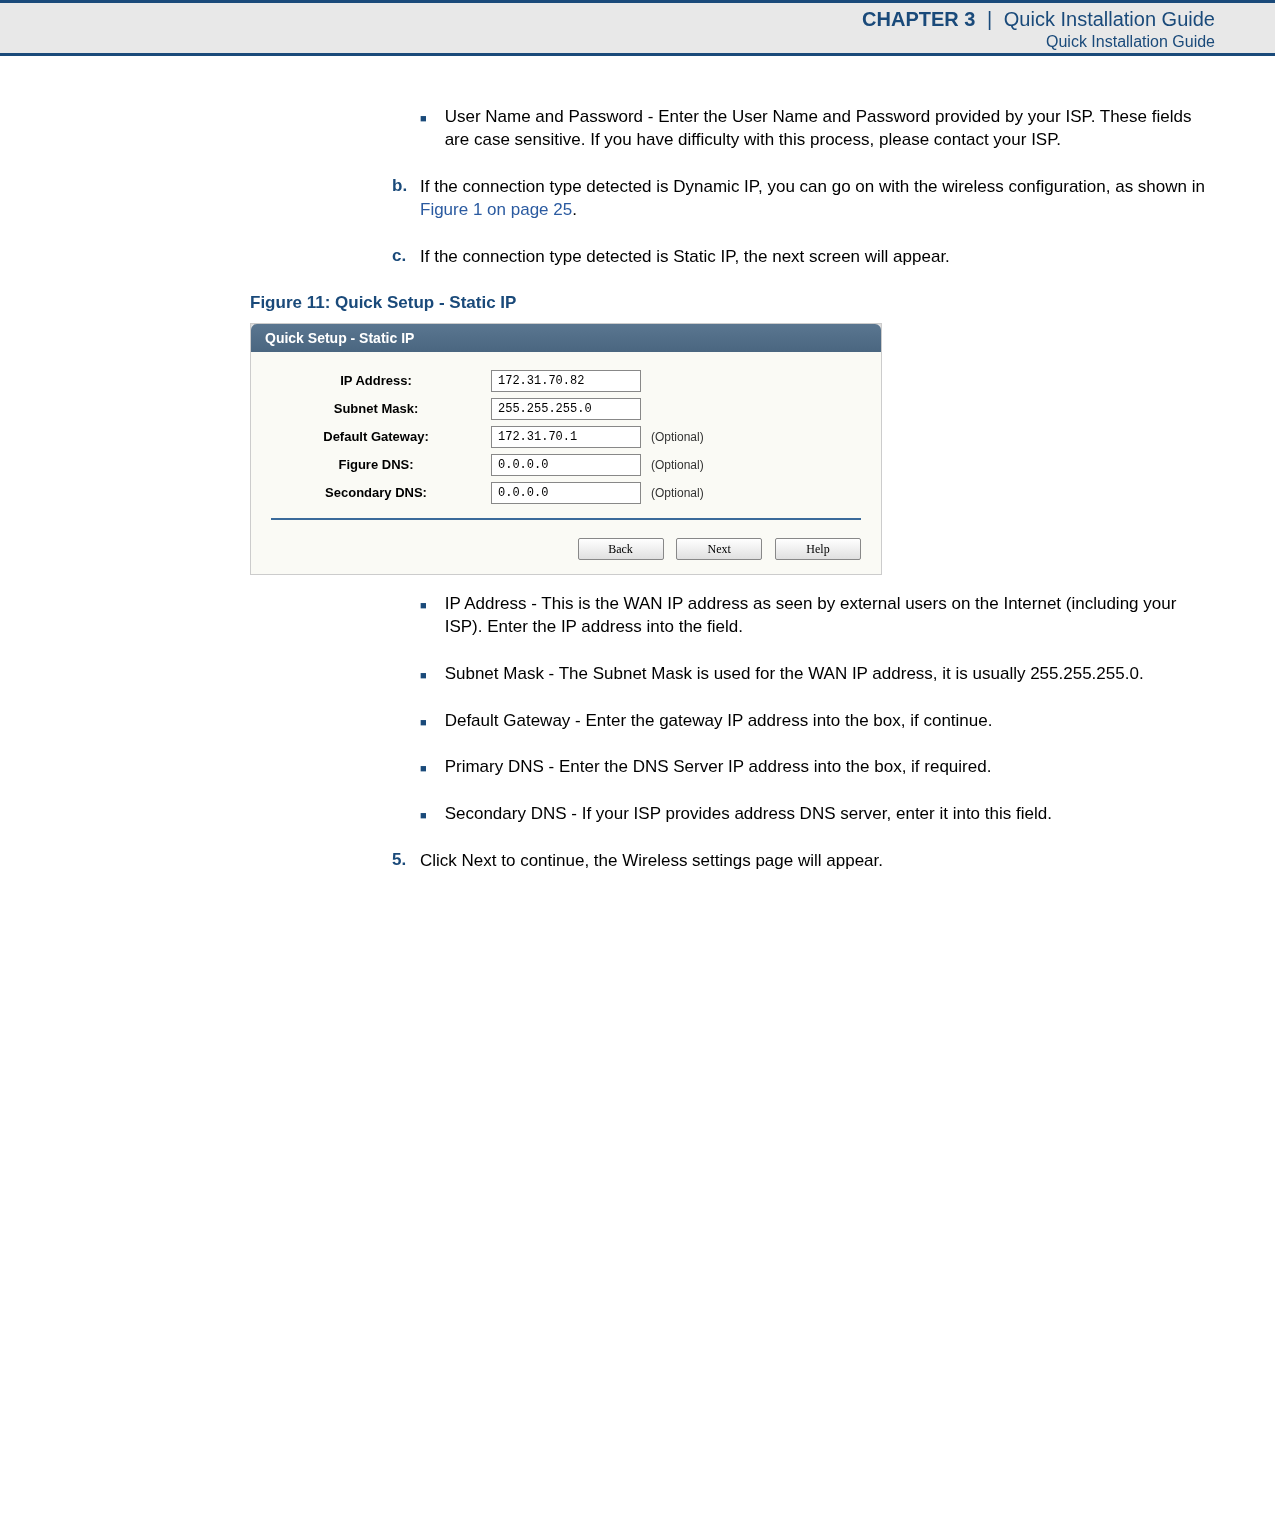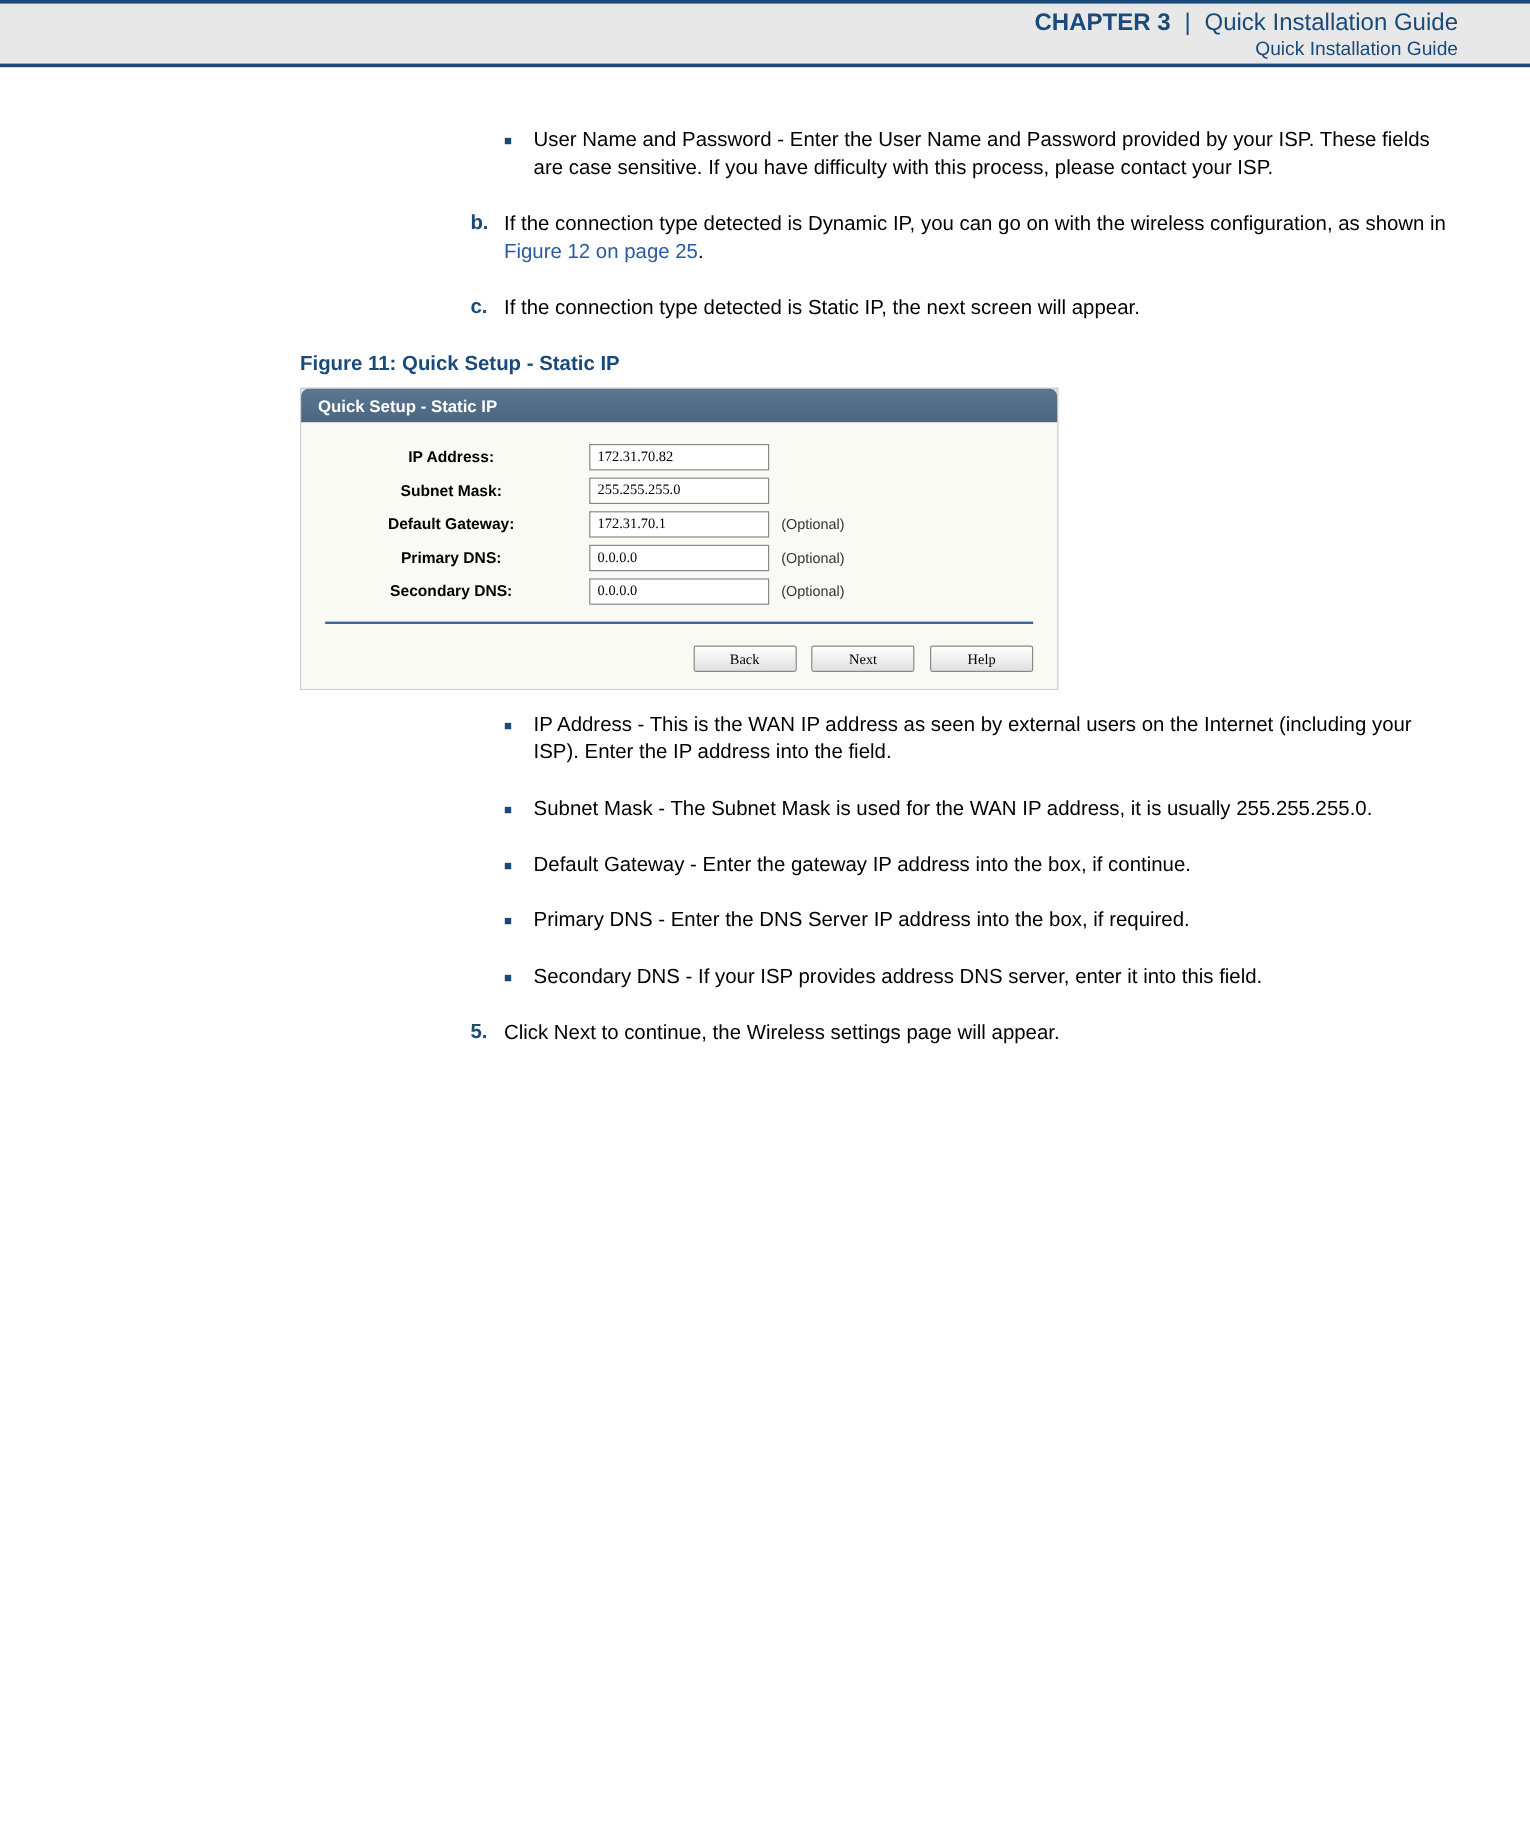--- a/index.html
+++ b/index.html
@@ -53,21 +53,21 @@
     .fig-body { background: #fafaf5; padding: 18px 20px 4px 20px; }
     .fig-row { display: flex; align-items: center; margin-bottom: 6px; }
     .fig-label { width: 220px; text-align: center; font-size: 13px; font-weight: bold; color: #000; padding-right: 10px; }
     .fig-input {
       width: 150px;
       height: 22px;
       border: 1px solid #888;
       background: #fff;
       font-size: 12px;
       padding: 2px 6px;
-      font-family: Liberation Serif, serif;
+      font-family: Liberation Mono, monospace;
     }
     .fig-optional { font-size: 12px; color: #333; margin-left: 10px; }
     .fig-divider { border-top: 2px solid #3a6a9a; margin: 14px 0 10px 0; }
     .fig-buttons { text-align: right; padding: 4px 20px 14px 20px; background: #fafaf5; }
     .fig-btn {
       display: inline-block;
       width: 86px;
       height: 22px;
       border: 1px solid #888;
       background: linear-gradient(#fff, #e0e0e0);
@@ -106,21 +106,21 @@
 <div class="content">
 
   <div class="bullet-item">
     <span class="bullet">■</span>
     <span class="bullet-text">User Name and Password - Enter the User Name and Password provided by your ISP. These fields are case sensitive. If you have difficulty with this process, please contact your ISP.</span>
   </div>
 
   <div class="lettered-item">
     <span class="letter">b.</span>
     <span class="letter-text">
-      <span>If the connection type detected is Dynamic IP, you can go on with the wireless configuration, as shown in </span><span class="link">Figure 12 on page 25</span><span>.</span>
+      <span>If the connection type detected is Dynamic IP, you can go on with the wireless configuration, as shown in </span><span class="link">Figure 1 on page 25</span><span>.</span>
     </span>
   </div>
 
   <div class="lettered-item">
     <span class="letter">c.</span>
     <span class="letter-text">If the connection type detected is Static IP, the next screen will appear.</span>
   </div>
 
   <div class="figure-caption">Figure 11:  Quick Setup - Static IP</div>
 
@@ -138,21 +138,21 @@
         <input class="fig-input" value="255.255.255.0" style="">
       </div>
 
       <div class="fig-row">
         <span class="fig-label">Default Gateway:</span>
         <input class="fig-input" value="172.31.70.1" style="">
         <span class="fig-optional">(Optional)</span>
       </div>
 
       <div class="fig-row">
-        <span class="fig-label">Primary DNS:</span>
+        <span class="fig-label">Figure DNS:</span>
         <input class="fig-input" value="0.0.0.0" style="">
         <span class="fig-optional">(Optional)</span>
       </div>
 
       <div class="fig-row">
         <span class="fig-label">Secondary DNS:</span>
         <input class="fig-input" value="0.0.0.0" style="">
         <span class="fig-optional">(Optional)</span>
       </div>
 

